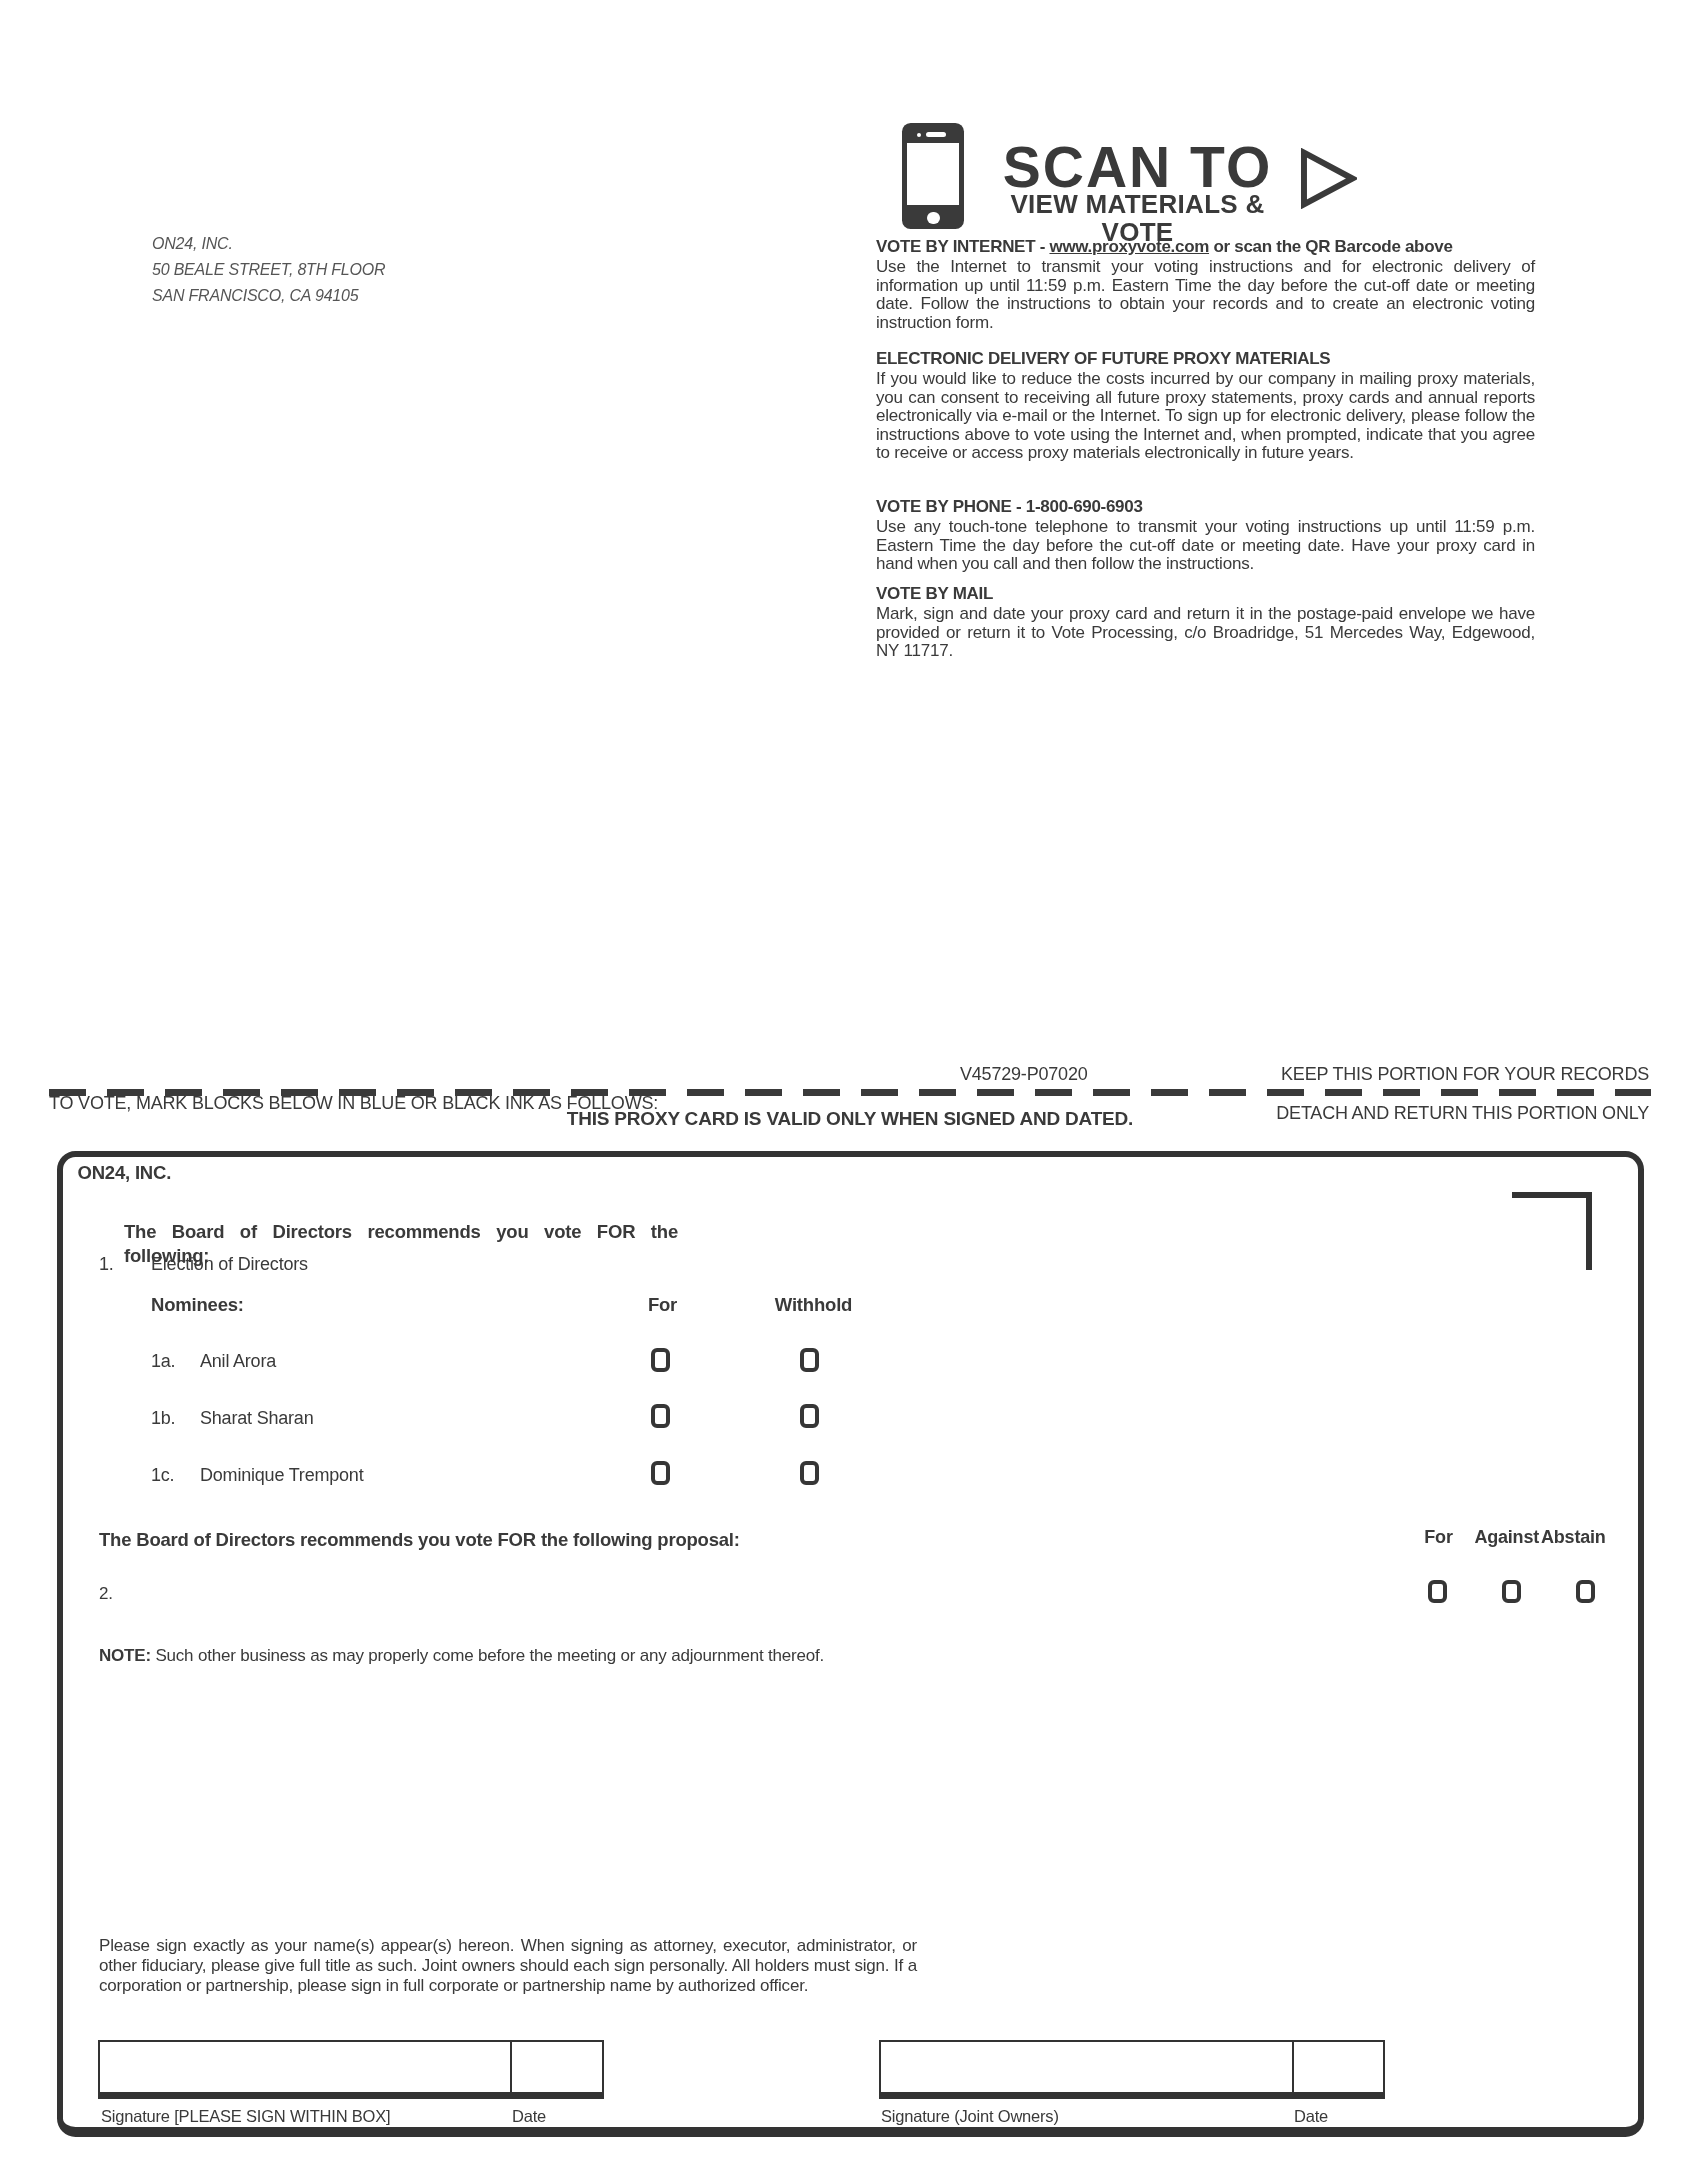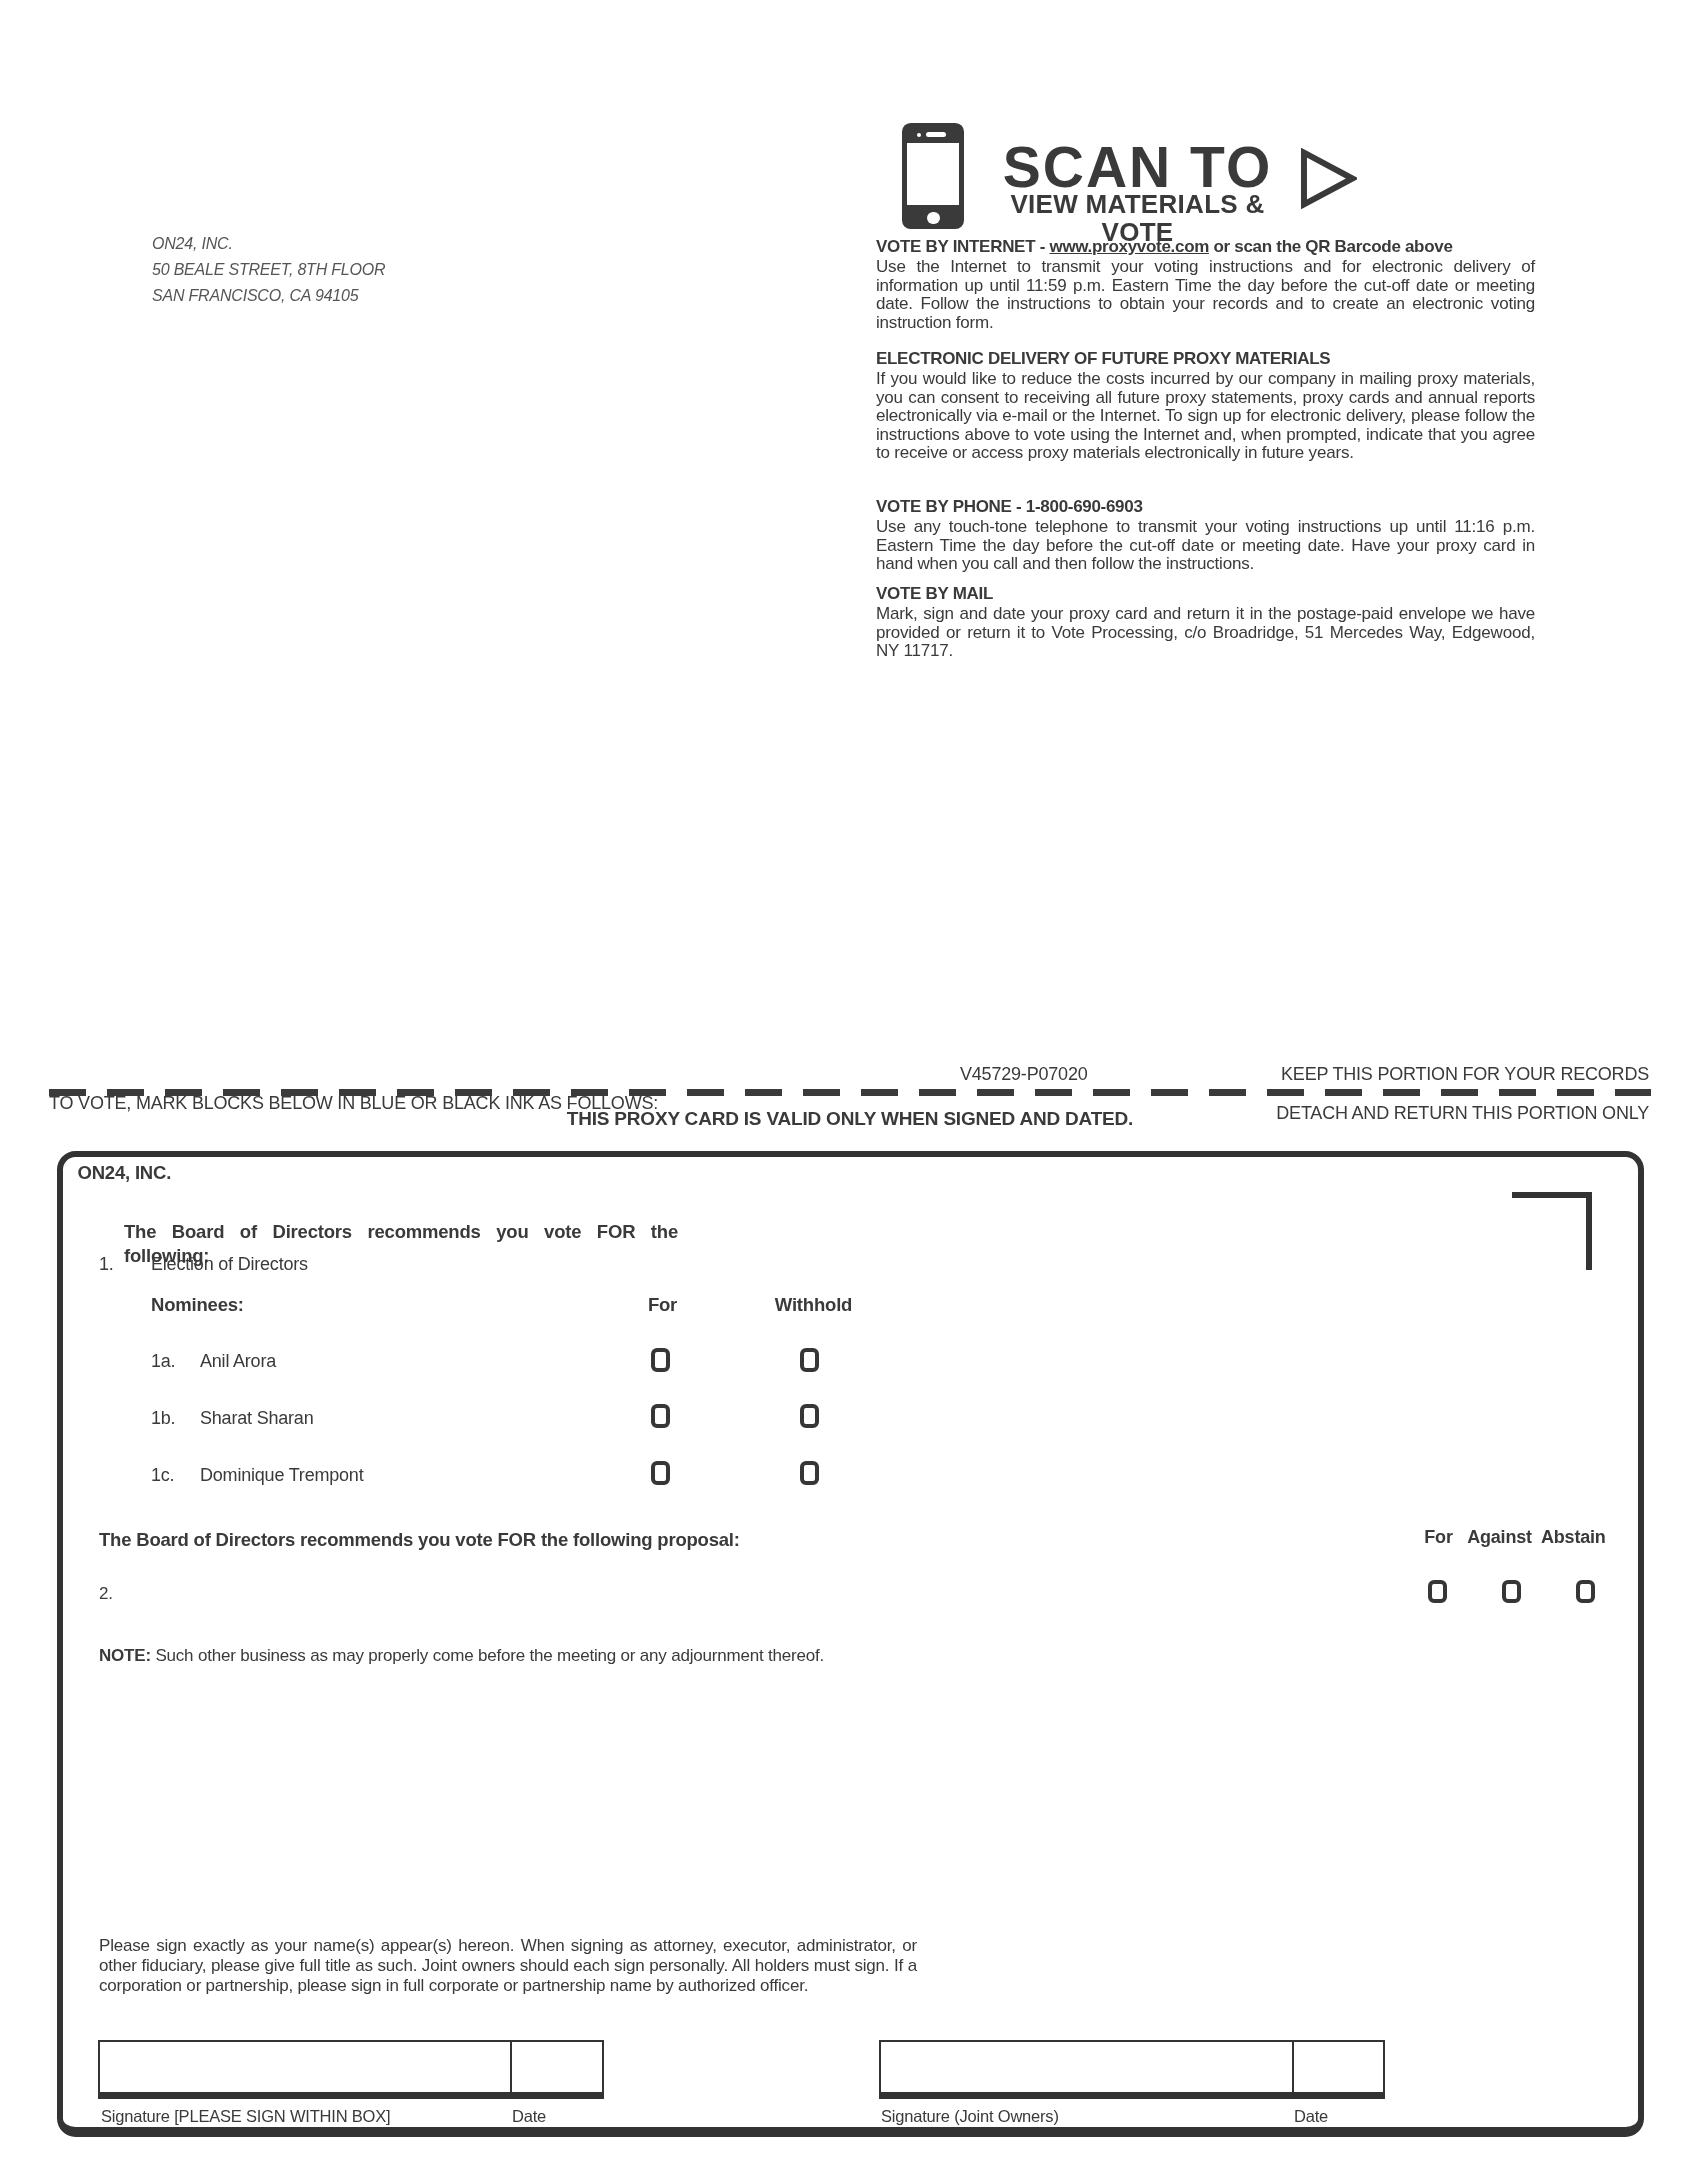--- a/index.html
+++ b/index.html
@@ -88,21 +88,21 @@
     <p class="just">Use the Internet to transmit your voting instructions and for electronic delivery of information up until 11:59 p.m. Eastern Time the day before the cut-off date or meeting date. Follow the instructions to obtain your records and to create an electronic voting instruction form.</p>
   </div>
 
   <div class="abs instr" style="left:876px;top:349px;">
     <h3>ELECTRONIC DELIVERY OF FUTURE PROXY MATERIALS</h3>
     <p class="just">If you would like to reduce the costs incurred by our company in mailing proxy materials, you can consent to receiving all future proxy statements, proxy cards and annual reports electronically via e-mail or the Internet. To sign up for electronic delivery, please follow the instructions above to vote using the Internet and, when prompted, indicate that you agree to receive or access proxy materials electronically in future years.</p>
   </div>
 
   <div class="abs instr" style="left:876px;top:497px;">
     <h3>VOTE BY PHONE - 1-800-690-6903</h3>
-    <p class="just">Use any touch-tone telephone to transmit your voting instructions up until 11:16 p.m. Eastern Time the day before the cut-off date or meeting date. Have your proxy card in hand when you call and then follow the instructions.</p>
+    <p class="just">Use any touch-tone telephone to transmit your voting instructions up until 11:59 p.m. Eastern Time the day before the cut-off date or meeting date. Have your proxy card in hand when you call and then follow the instructions.</p>
   </div>
 
   <div class="abs instr" style="left:876px;top:584px;">
     <h3>VOTE BY MAIL</h3>
     <p class="just">Mark, sign and date your proxy card and return it in the postage-paid envelope we have provided or return it to Vote Processing, c/o Broadridge, 51 Mercedes Way, Edgewood, NY 11717.</p>
   </div>
 
   <div class="abs midtxt" style="left:49px;top:1093px;">TO VOTE, MARK BLOCKS BELOW IN BLUE OR BLACK INK AS FOLLOWS:</div>
   <div class="abs midtxt" style="left:960px;top:1064px;width:198px;">V45729-P07020</div>
   <div class="abs midtxt" style="right:44px;top:1064px;">KEEP THIS PORTION FOR YOUR RECORDS</div>
@@ -134,21 +134,21 @@
     <div class="abs cb" style="left:588px;top:247px;"></div>
     <div class="abs cb" style="left:737px;top:247px;"></div>
 
     <div class="abs body27" style="left:88px;top:309px;">1c.</div>
     <div class="abs body27" style="left:137px;top:309px;">Dominique Trempont</div>
     <div class="abs cb" style="left:588px;top:304px;"></div>
     <div class="abs cb" style="left:737px;top:304px;"></div>
 
     <div class="abs b" style="left:36px;top:372px;font-size:18.5px;">The Board of Directors recommends you vote FOR the following proposal:</div>
     <div class="abs b" style="left:1346px;top:370px;width:59px;text-align:center;font-size:18px;">For</div>
-    <div class="abs b" style="left:1397px;top:370px;width:79px;text-align:center;font-size:18px;">Against</div>
+    <div class="abs b" style="left:1397px;top:370px;width:79px;text-align:right;font-size:18px;">Against</div>
     <div class="abs b" style="left:1478px;top:370px;width:79px;text-align:left;font-size:18px;">Abstain</div>
 
     <div class="abs body26" style="left:36px;top:427px;">2.</div>
     <div class="abs cb" style="left:1365px;top:423px;height:23px;"></div>
     <div class="abs cb" style="left:1439px;top:423px;height:23px;"></div>
     <div class="abs cb" style="left:1513px;top:423px;height:23px;"></div>
 
     <div class="abs body26" style="left:36px;top:489px;width:1253px;"><span class="b">NOTE:</span><span> Such other business as may properly come before the meeting or any adjournment thereof.</span></div>
 
     <div class="abs just body26" style="left:36px;top:779px;width:818px;line-height:20px;">Please sign exactly as your name(s) appear(s) hereon. When signing as attorney, executor, administrator, or other fiduciary, please give full title as such. Joint owners should each sign personally. All holders must sign. If a corporation or partnership, please sign in full corporate or partnership name by authorized officer.</div>

